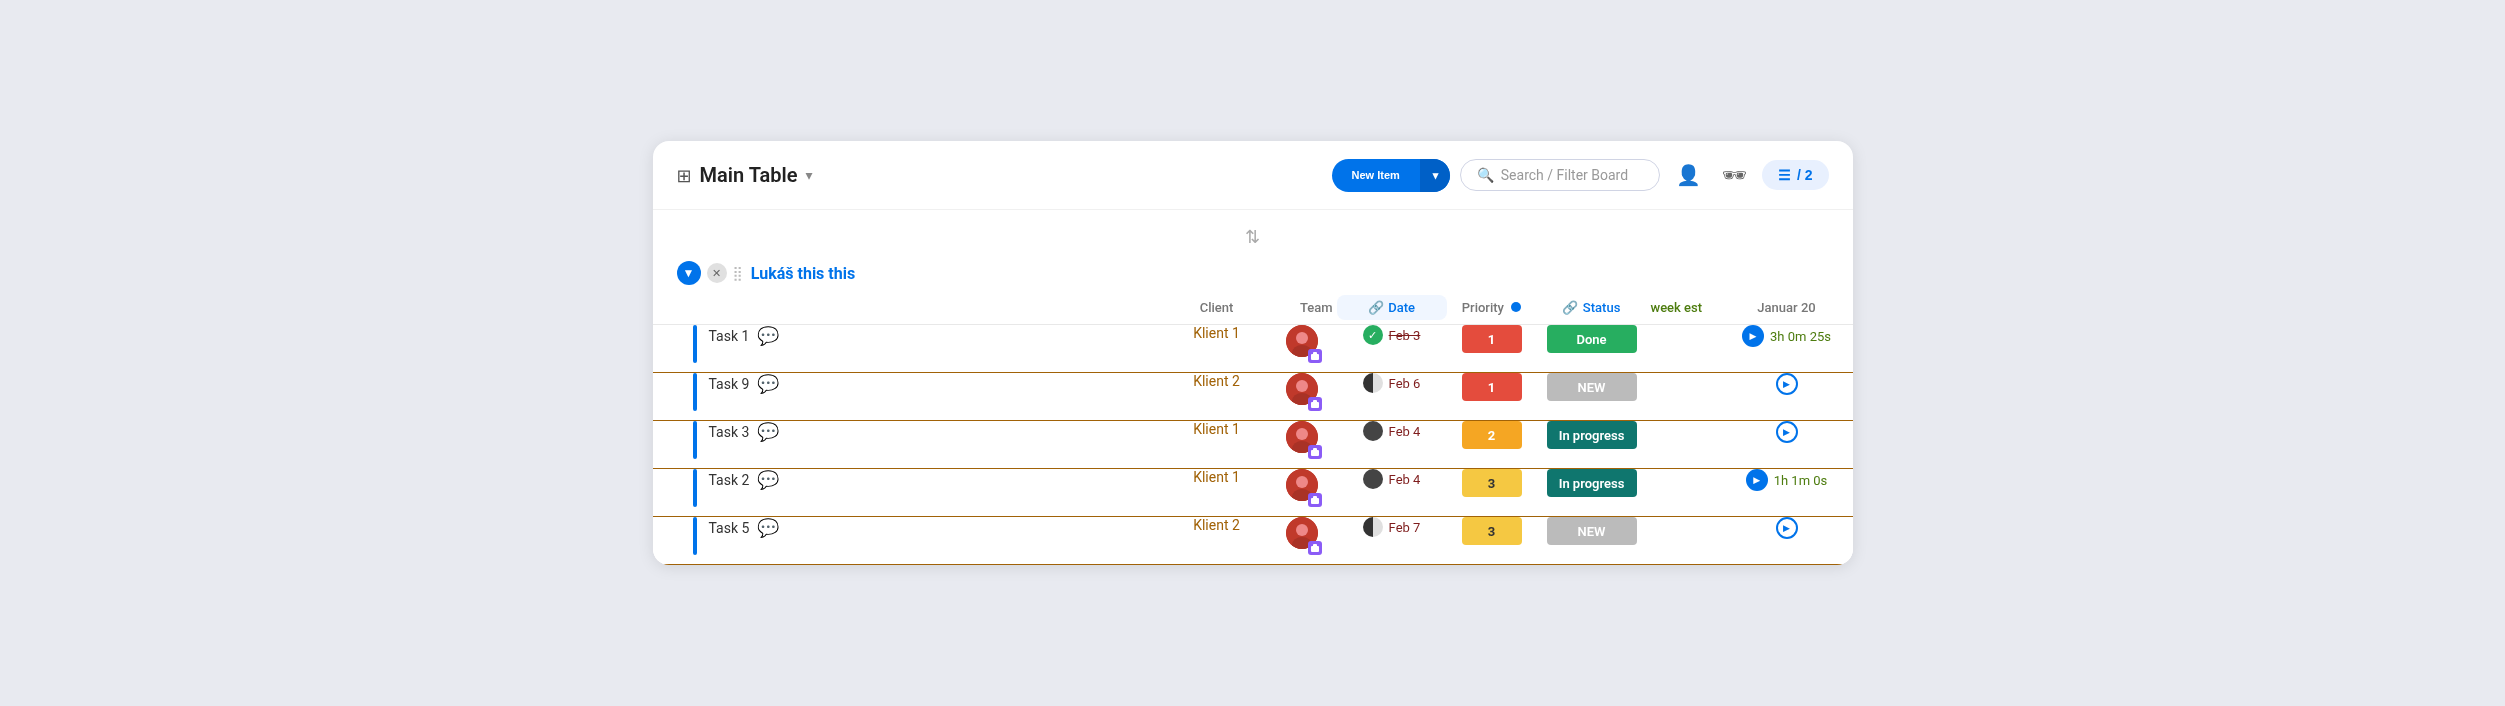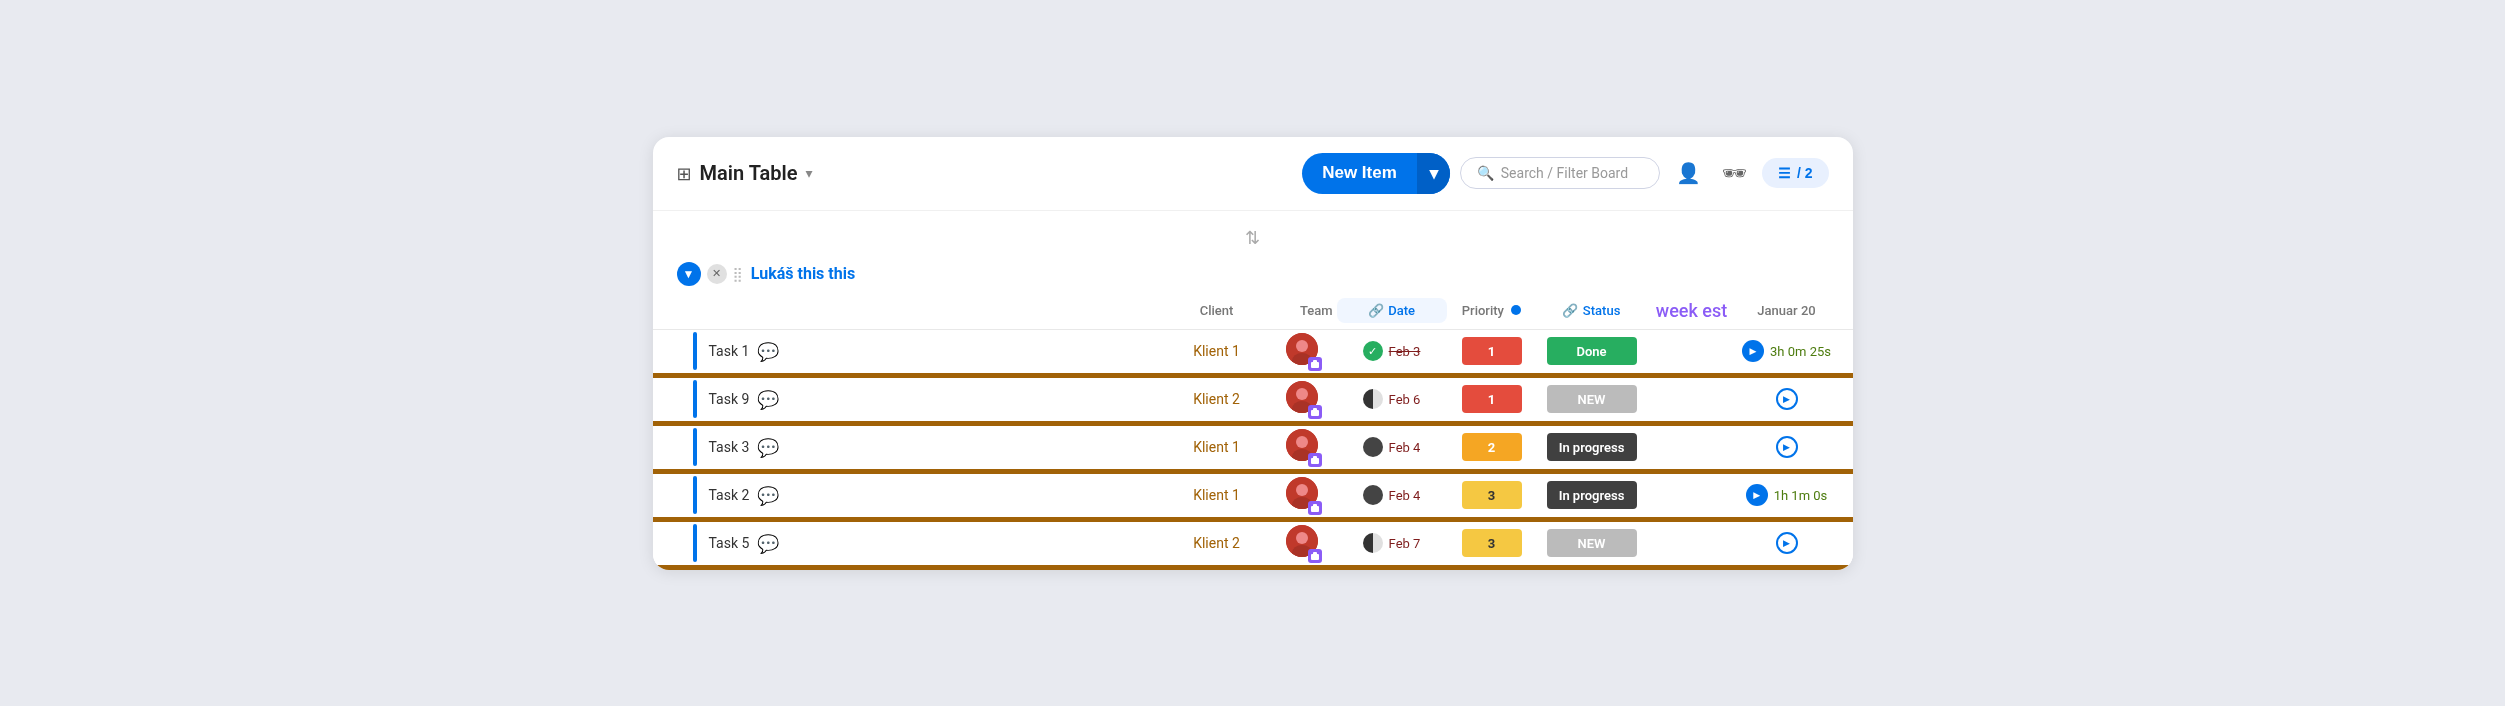--- a/index.html
+++ b/index.html
@@ -51,21 +51,21 @@
       align-items: center;
       gap: 10px;
     }
     .btn-new-item {
       display: flex;
       align-items: center;
       background: #0073ea;
       color: #fff;
       border: none;
       border-radius: 24px;
-      font-size: 17px;
+      font-size: 11px;
       font-weight: 600;
       cursor: pointer;
       overflow: hidden;
     }
     .btn-new-item-main {
       padding: 10px 20px;
     }
     .btn-new-item-chevron {
       background: #0060c7;
       padding: 10px 12px;
@@ -206,36 +206,36 @@
     .col-status { width: 110px; text-align: center; padding: 4px 0; }
     .col-status-inner {
       display: flex;
       align-items: center;
       justify-content: center;
       gap: 4px;
       font-size: 13px;
       color: #0073ea;
       font-weight: 500;
     }
-    .col-weekest { width: 90px; text-align: center; font-size: 18px; color: #8b5cf6; font-weight: 500; padding: 8px 4px; }
+    .col-weekest { width: 90px; text-align: left; font-size: 13px; color: #4d7c0f; font-weight: 500; padding: 8px 4px; }
     .col-januar { width: 100px; text-align: center; font-size: 13px; color: #777; font-weight: 500; padding: 8px 4px; }
     .priority-dot {
       width: 10px;
       height: 10px;
       border-radius: 50%;
       background: #0073ea;
       display: inline-block;
       margin-left: 4px;
     }
     
     .task-row {
       display: flex;
-      align-items: center;
+      align-items: flex-start;
       padding: 0 16px 0 40px;
-      border-bottom: 5px solid #a16207;
+      border-bottom: 1px solid #a16207;
       min-height: 48px;
       background: #fff;
     }
     .task-left-bar {
       width: 4px;
       height: 38px;
       background: #0073ea;
       border-radius: 2px;
       margin-right: 12px;
       flex-shrink: 0;
@@ -338,21 +338,21 @@
       justify-content: center;
       border-radius: 4px;
       color: #fff;
       font-size: 13px;
       font-weight: 600;
       width: 90px;
       height: 28px;
     }
     .status-done { background: #27ae60; }
     .status-new { background: #bbb; }
-    .status-inprogress { background: #404040; }
+    .status-inprogress { background: #0f766e; }
     .cell-weekest { width: 90px; text-align: center; font-size: 13px; color: #999; }
     .cell-januar { width: 100px; text-align: center; display: flex; align-items: center; justify-content: center; gap: 6px; }
     .play-btn {
       width: 22px;
       height: 22px;
       border-radius: 50%;
       background: #0073ea;
       display: flex;
       align-items: center;
       justify-content: center;

